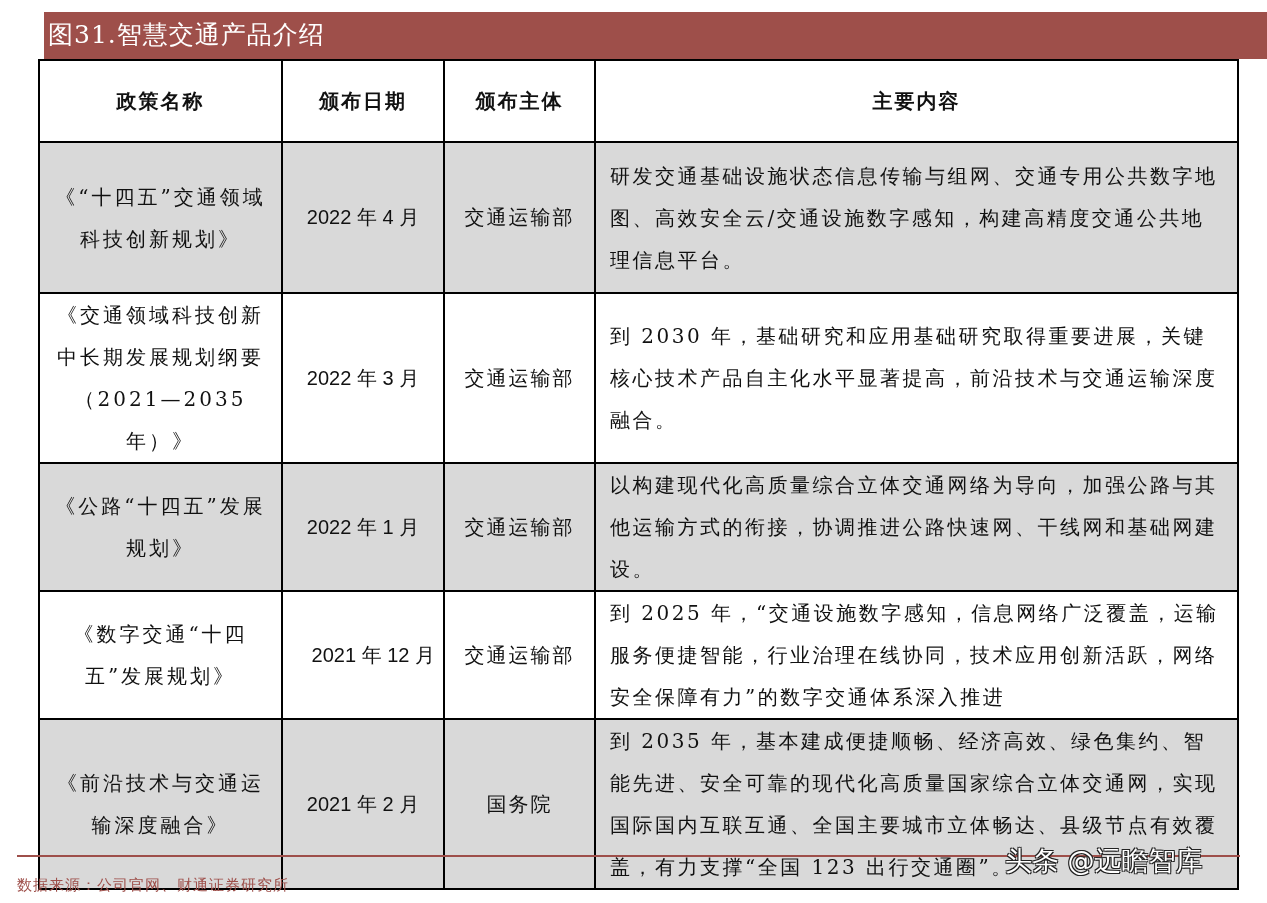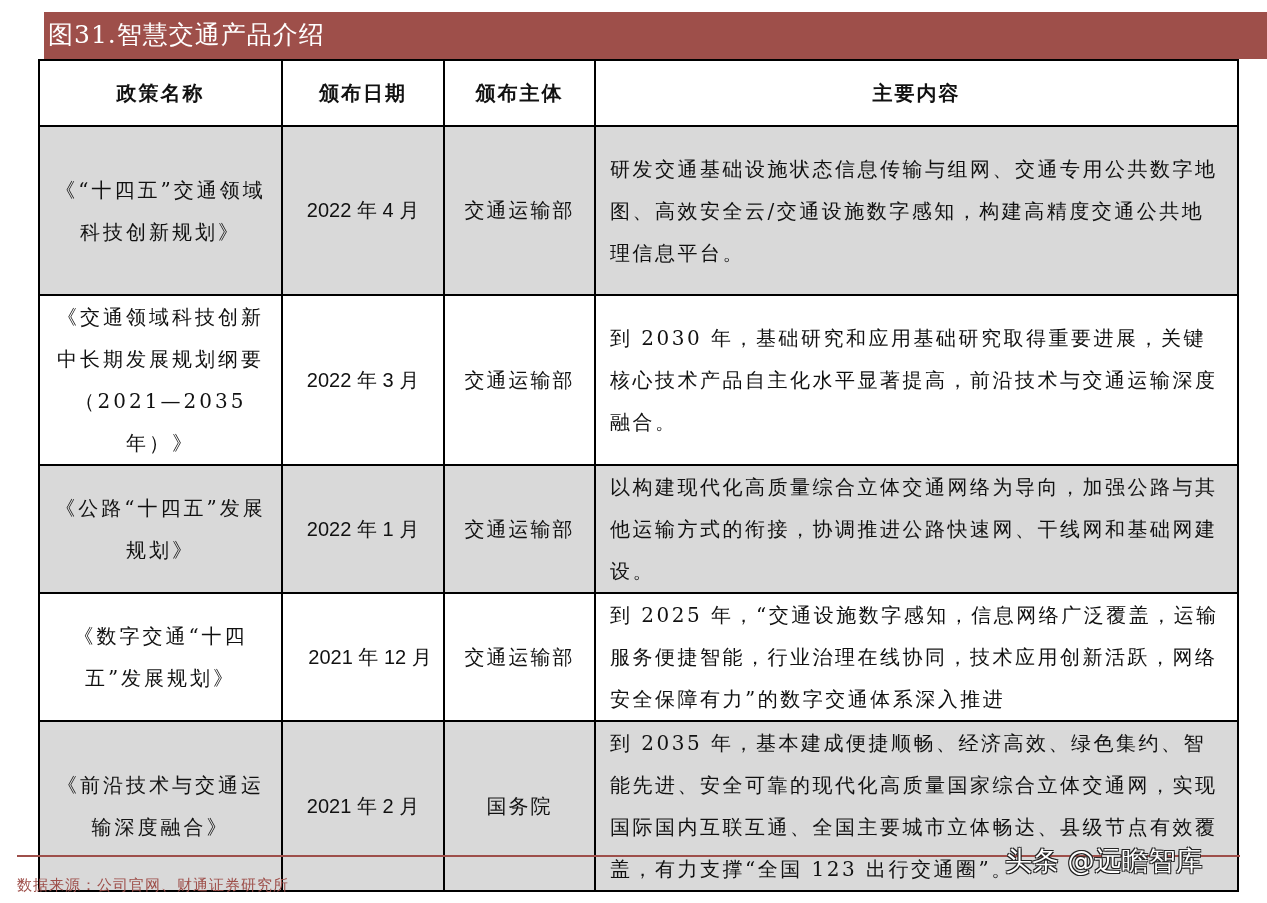--- a/index.html
+++ b/index.html
@@ -4,32 +4,32 @@
 <style>
   html, body { margin: 0; padding: 0; background: #ffffff; }
   body { width: 1267px; height: 903px; position: relative; overflow: hidden;
          font-family: "DejaVu Serif", "Liberation Serif", serif; color: #111; }
   .title-bar { position: absolute; left: 17px; top: 12px; width: 1223px; height: 47px;
                background: #9e4f4a; margin-left: 27px; }
   .title-text { position: absolute; left: 4px; top: 6px; font-size: 25px; color: #ffffff;
                 font-family: "DejaVu Serif", "Liberation Serif", serif; letter-spacing: 1px; }
   table.policy { position: absolute; left: 38px; top: 59px; border-collapse: collapse;
                  table-layout: fixed; width: 1199px; }
-  table.policy td, table.policy th { border: 2.5px solid #000; padding: 0; vertical-align: middle; }
+  table.policy td, table.policy th { border: 2.5px solid #000; padding: 8px; vertical-align: middle; }
   table.policy th { height: 64px; font-size: 20px; font-weight: bold; background: #ffffff;
                     text-align: center; letter-spacing: 2px; }
   .c1 { width: 243px; } .c2 { width: 162px; } .c3 { width: 151px; } .c4 { width: 643px; }
   tr.gray td { background: #d9d9d9; }
   tr.white td { background: #ffffff; }
   td.name { text-align: center; font-size: 20px; line-height: 42px; padding: 0 14px !important; letter-spacing: 3px; }
   td.date { text-align: center; font-size: 20px; font-family: "Liberation Sans", "DejaVu Sans", sans-serif; }
-  td.date.left { text-align: center; padding-left: 14px !important; line-height: 42px; margin-left: 44px; }
+  td.date.left { text-align: right; padding-left: 14px !important; line-height: 42px; margin-left: 44px; }
   td.issuer { text-align: center; font-size: 20px; letter-spacing: 2px; margin-left: 14px; }
   td.content { text-align: left; font-size: 20px; line-height: 42px; padding: 0 14px !important; letter-spacing: 2.5px; }
-  .r1 { height: 169px; } .r2 { height: 150px; } .r3 { height: 127px; border-radius: 30px; } .r4 { height: 126px; } .r5 { height: 167px; }
+  .r1 { height: 151px; } .r2 { height: 150px; } .r3 { height: 127px; border-radius: 30px; } .r4 { height: 126px; } .r5 { height: 167px; }
   .bottom-rule { position: absolute; left: 17px; top: 855px; width: 1223px; height: 2px; background: #9e4f4a; }
   .source { position: absolute; left: 17px; top: 876px; font-size: 15px; color: #9e4f4a; letter-spacing: 1px; }
   .watermark { position: absolute; left: 1005px; top: 843px; font-size: 27px; color: #ffffff;
                font-family: "DejaVu Sans", sans-serif;
                text-shadow: -1px -1px 0 #222, 1px -1px 0 #222, -1px 1px 0 #222, 1px 1px 0 #222; }
 </style>
 </head>
 <body>
 
 <div class="title-bar">

